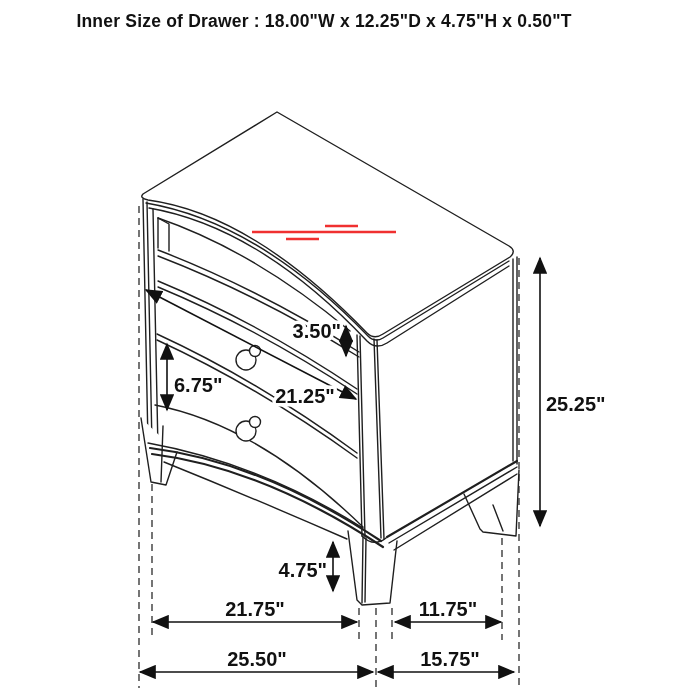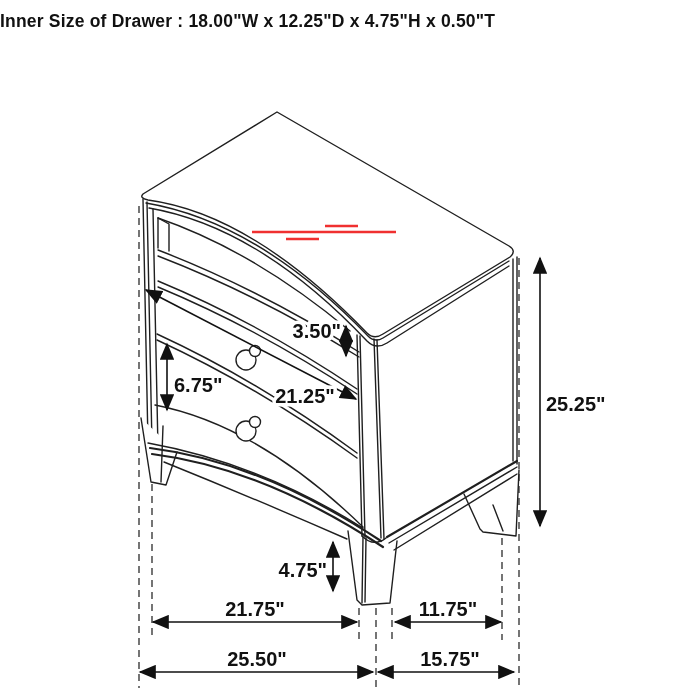--- a/index.html
+++ b/index.html
@@ -1,18 +1,18 @@
 <!DOCTYPE html>
 <html><head>
 <meta charset="utf-8">
 <style>
   html,body{margin:0;padding:0;background:#fff;}
   .canvas{position:relative;width:700px;height:700px;background:#fff;overflow:hidden;
           font-family:"Liberation Sans",sans-serif;}
-  .title{position:absolute;top:11px;left:0;width:648px;text-align:left;
+  .title{position:absolute;top:11px;left:0;width:648px;text-align:center;
          font-size:17.5px;font-weight:bold;color:#111;letter-spacing:.2px;}
   svg{position:absolute;top:0;left:0;}
   .furn path, .furn line, .furn circle{stroke:#1f1f1f;fill:none;stroke-width:1.4;
         stroke-linecap:round;stroke-linejoin:round;}
   .furn .wfill{fill:#ffffff;}
   .furn .heavy{stroke-width:2.2;}
   .dash path{stroke:#2b2b2b;stroke-width:1.3;fill:none;stroke-dasharray:7 5;}
   .red path{stroke:#f03030;stroke-width:2.6;fill:none;}
   .dims line{stroke:#111;stroke-width:1.6;}
   .dims text{font-family:"Liberation Sans",sans-serif;font-weight:bold;font-size:20px;

